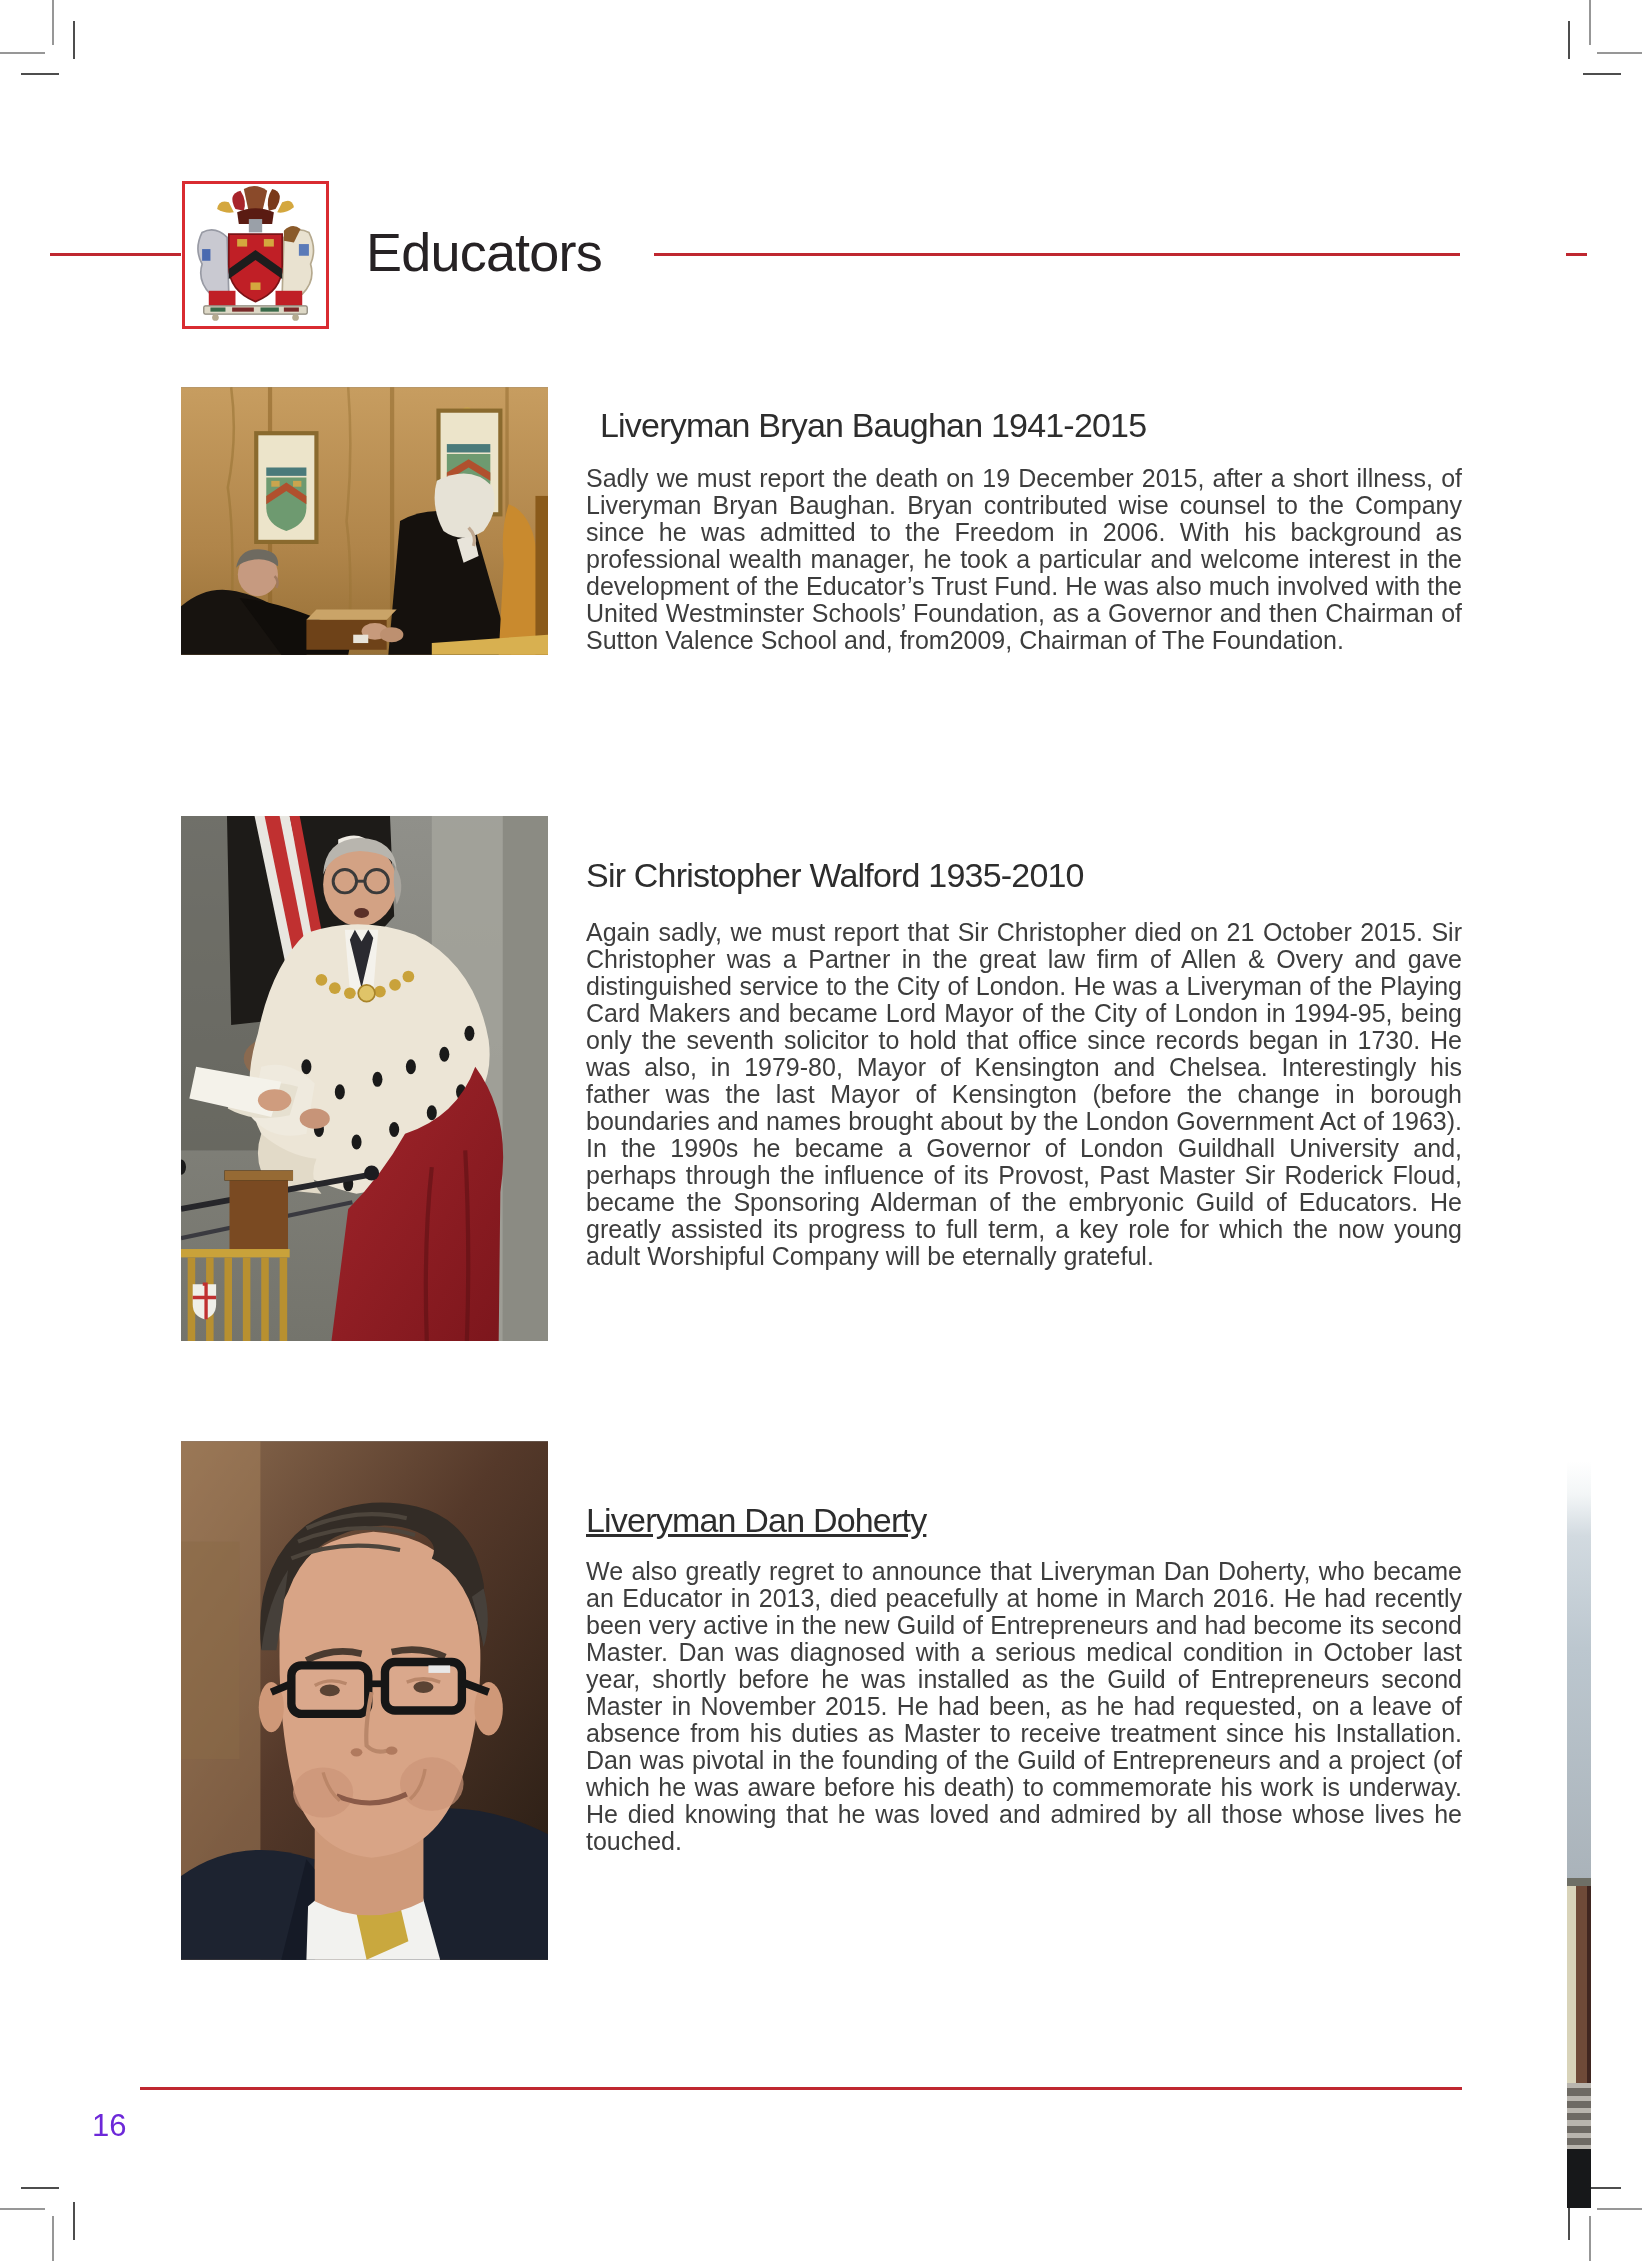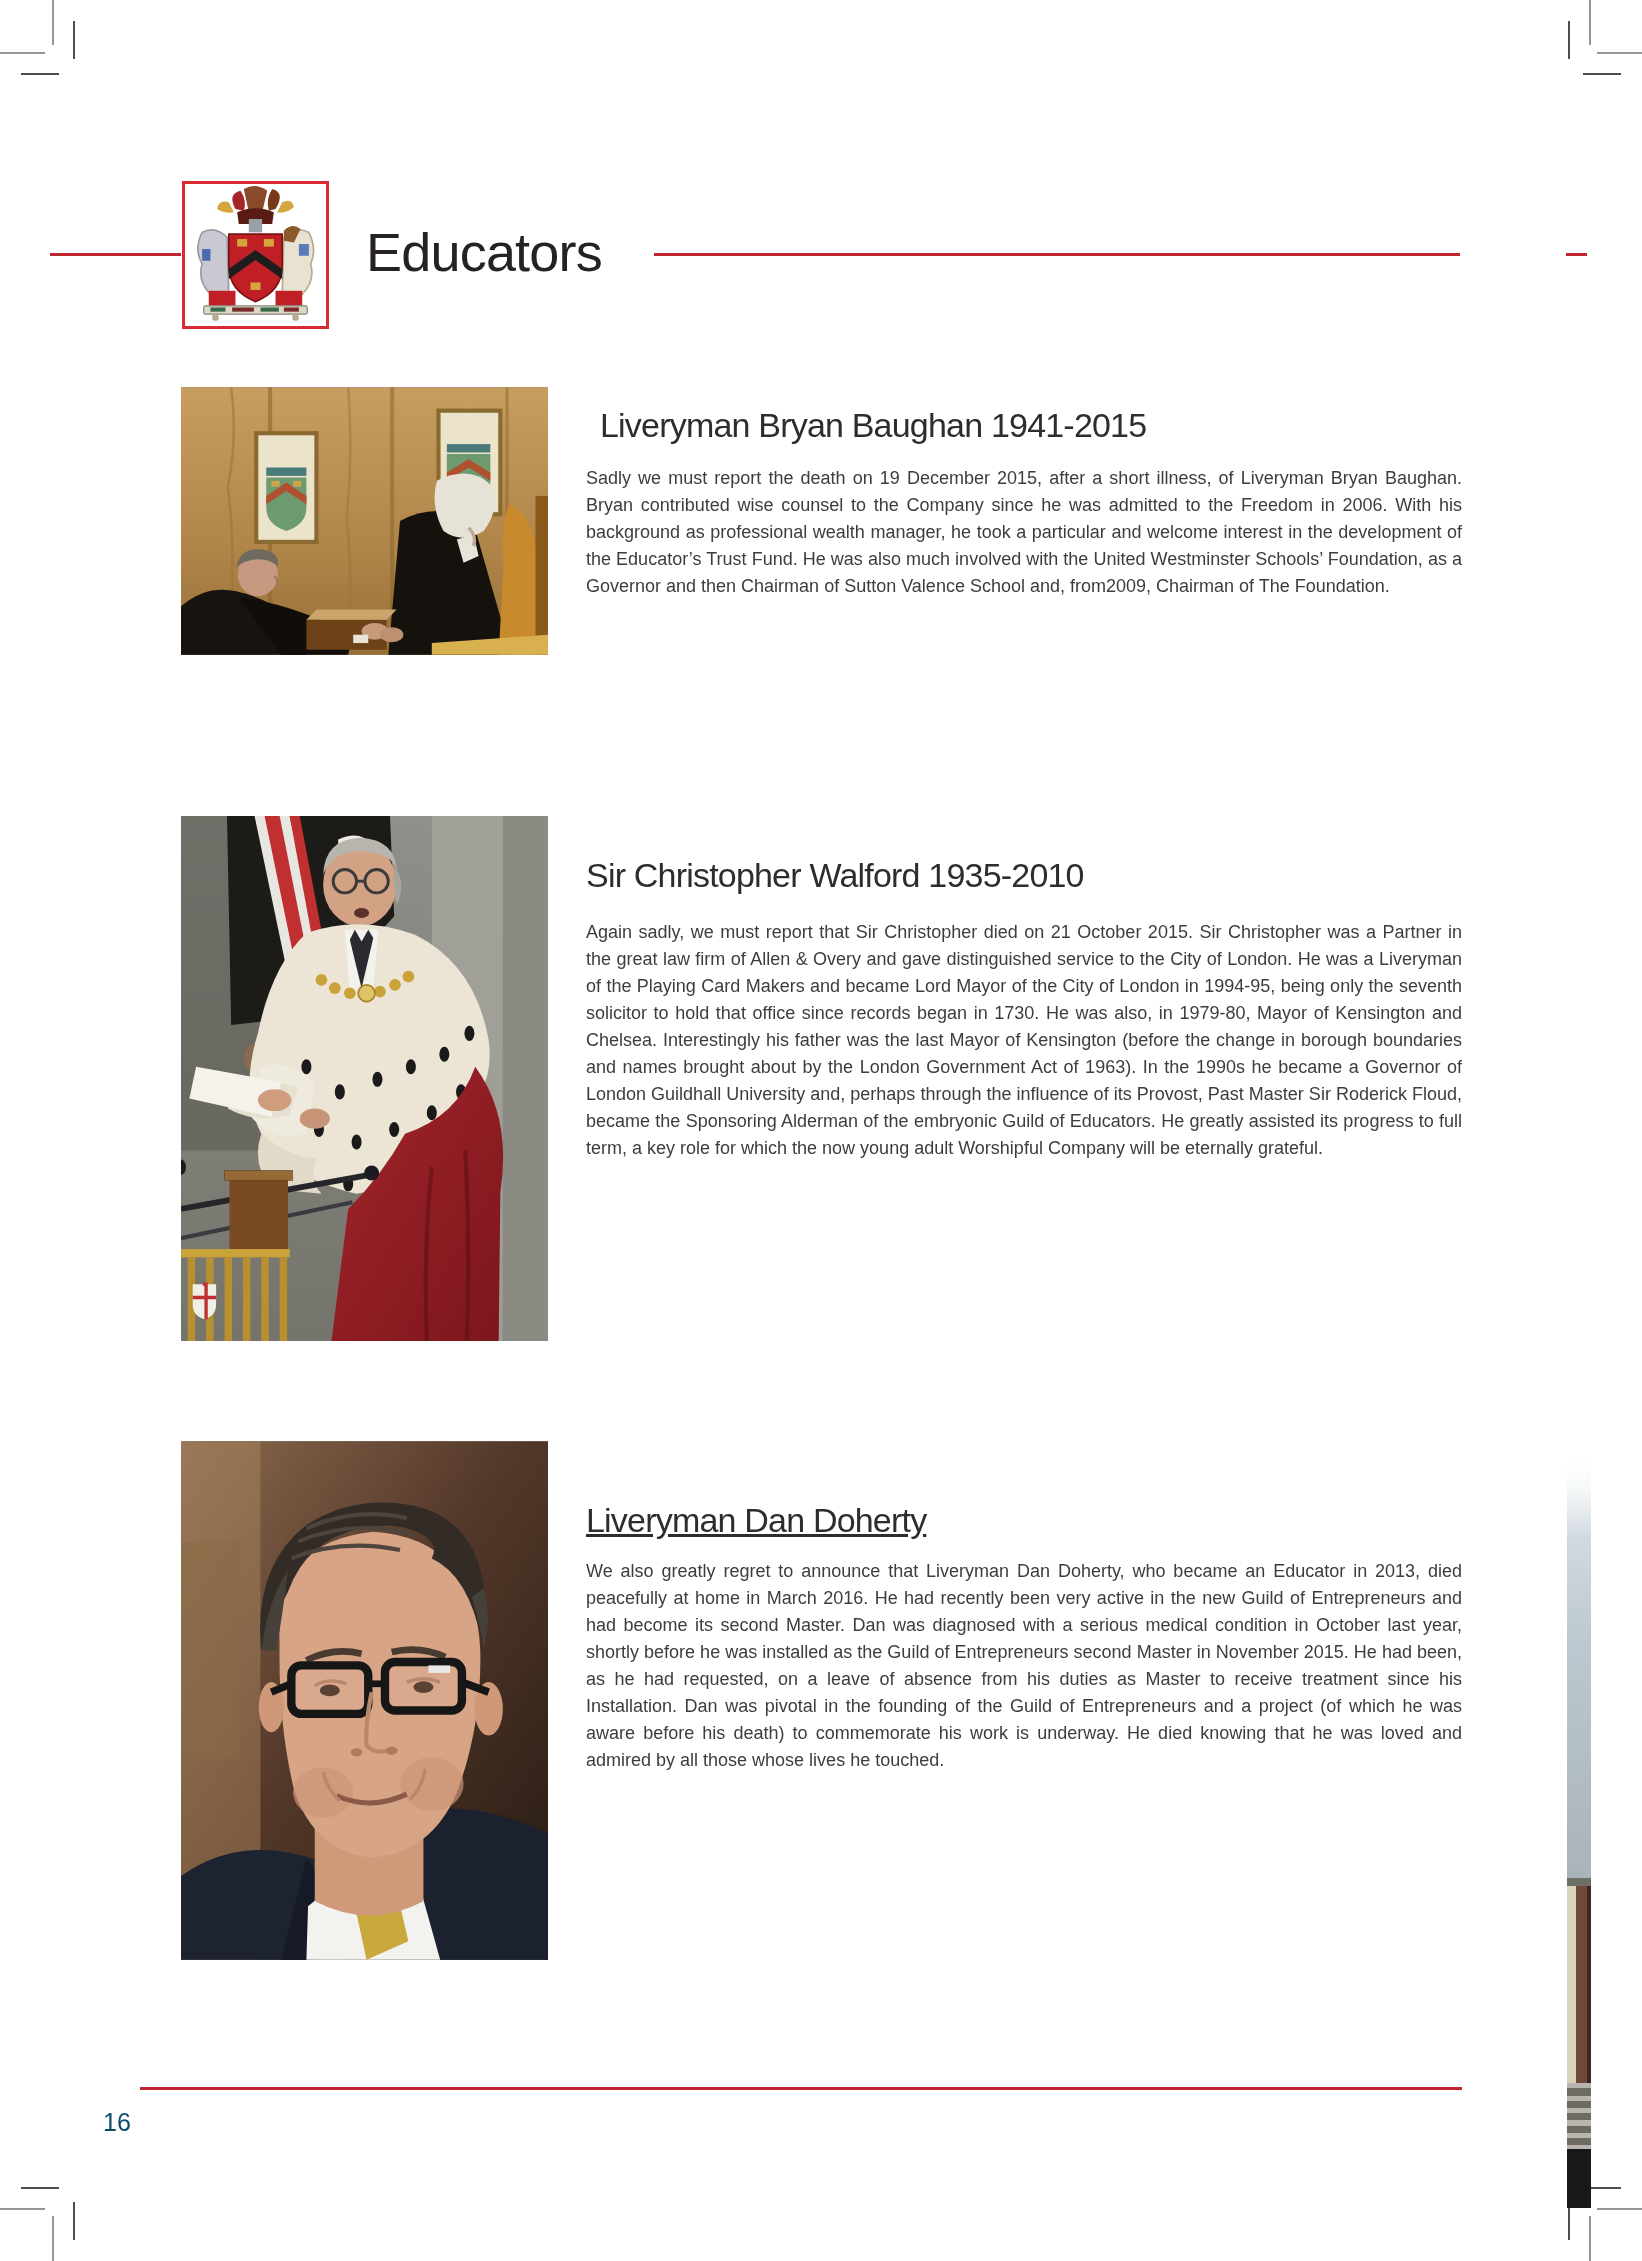--- a/index.html
+++ b/index.html
@@ -13,24 +13,24 @@
   .crest-box{position:absolute;left:182px;top:181px;width:147px;height:148px;
              border:3.3px solid #d92b31;box-sizing:border-box;background:#fff;}
   .page-title{position:absolute;left:366px;top:223px;font-size:54px;line-height:1.1;
               font-weight:300;color:#262224;letter-spacing:-0.8px;}
   
   .photo{position:absolute;left:181px;width:367px;overflow:hidden;background:#888;}
   
   .obit-heading{position:absolute;left:586px;width:876px;margin:0;
                 font-size:34px;font-weight:300;color:#2d2d2d;letter-spacing:-0.8px;line-height:1.08;}
   .obit-body{position:absolute;left:586px;width:876px;margin:0;
-             font-size:18px;line-height:27px;font-weight:300;color:#3d3d3d;
+             font-size:25px;line-height:27px;font-weight:300;color:#3d3d3d;
              text-align:justify;}
   .footer-rule{position:absolute;left:140px;top:2087px;width:1322px;height:3.3px;background:#bf2730;}
-  .page-number{position:absolute;left:103px;top:2108px;font-size:25px;color:#0c4a6e;font-weight:300;}
+  .page-number{position:absolute;left:92px;top:2108px;font-size:31px;color:#6d28d9;font-weight:300;}
   
   .edge-strip{position:absolute;left:1567px;top:1461px;width:24px;height:747px;}
   .edge-sky{position:absolute;left:0;top:0;width:24px;height:417px;
             background:linear-gradient(to bottom,#ffffff 0%,#f3f6f7 8%,#d2dae0 18%,#bcc7cf 45%,#aab3ba 100%);}
   .edge-rail{position:absolute;left:0;top:417px;width:24px;height:8.4px;background:#6e6f66;}
   .edge-bldg{position:absolute;left:0;top:425px;width:24px;height:197px;
              background:linear-gradient(to right,#d8d3b9 0 38%,#6f4a38 38% 82%,#402620 82% 100%);}
   .edge-road{position:absolute;left:0;top:622px;width:24px;height:67px;
              background:repeating-linear-gradient(to bottom,#b9b5ae 0 5px,#6e6a64 5px 12.5px);}
   .edge-dark{position:absolute;left:0;top:688px;width:24px;height:59px;background:#17181a;}

